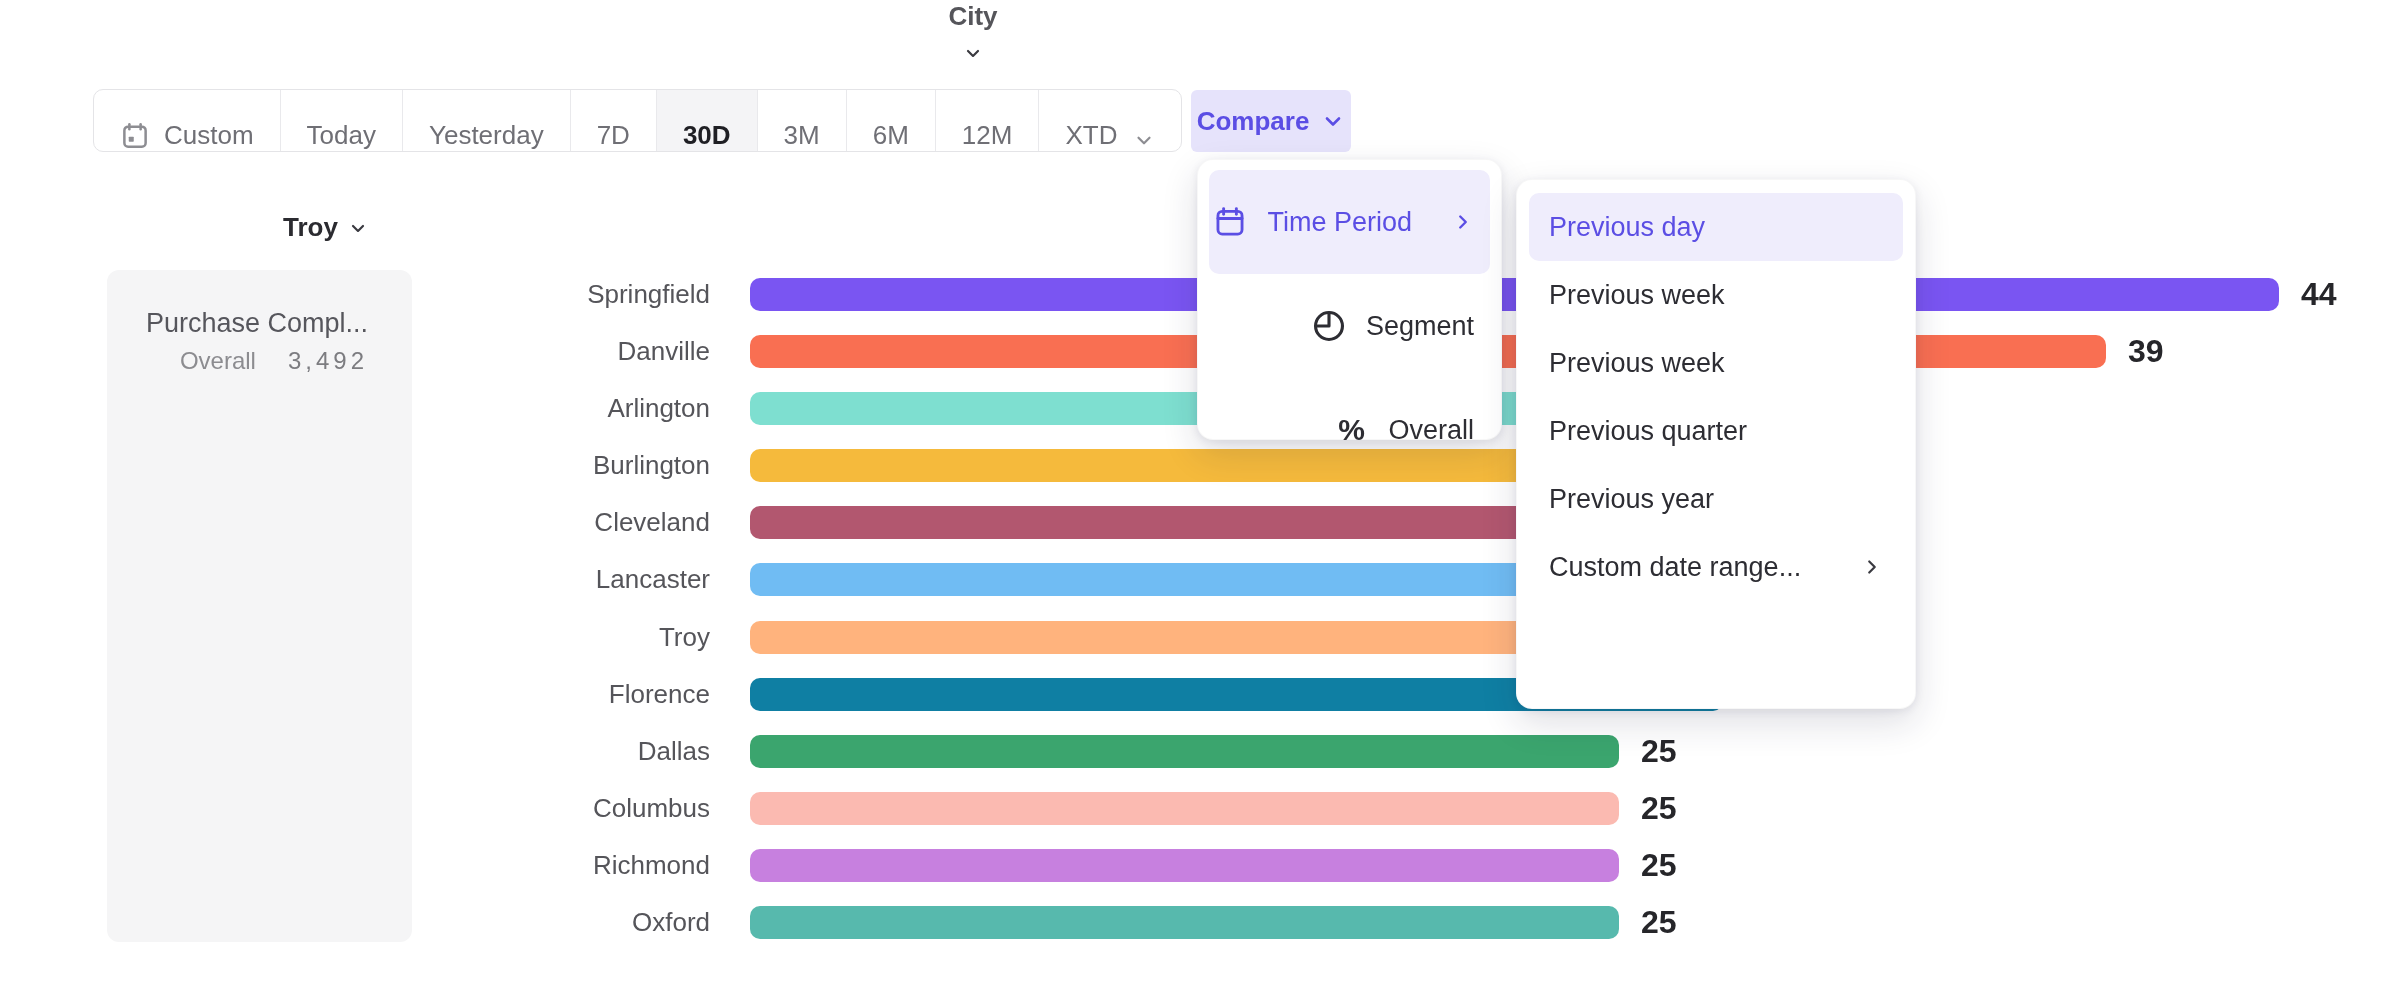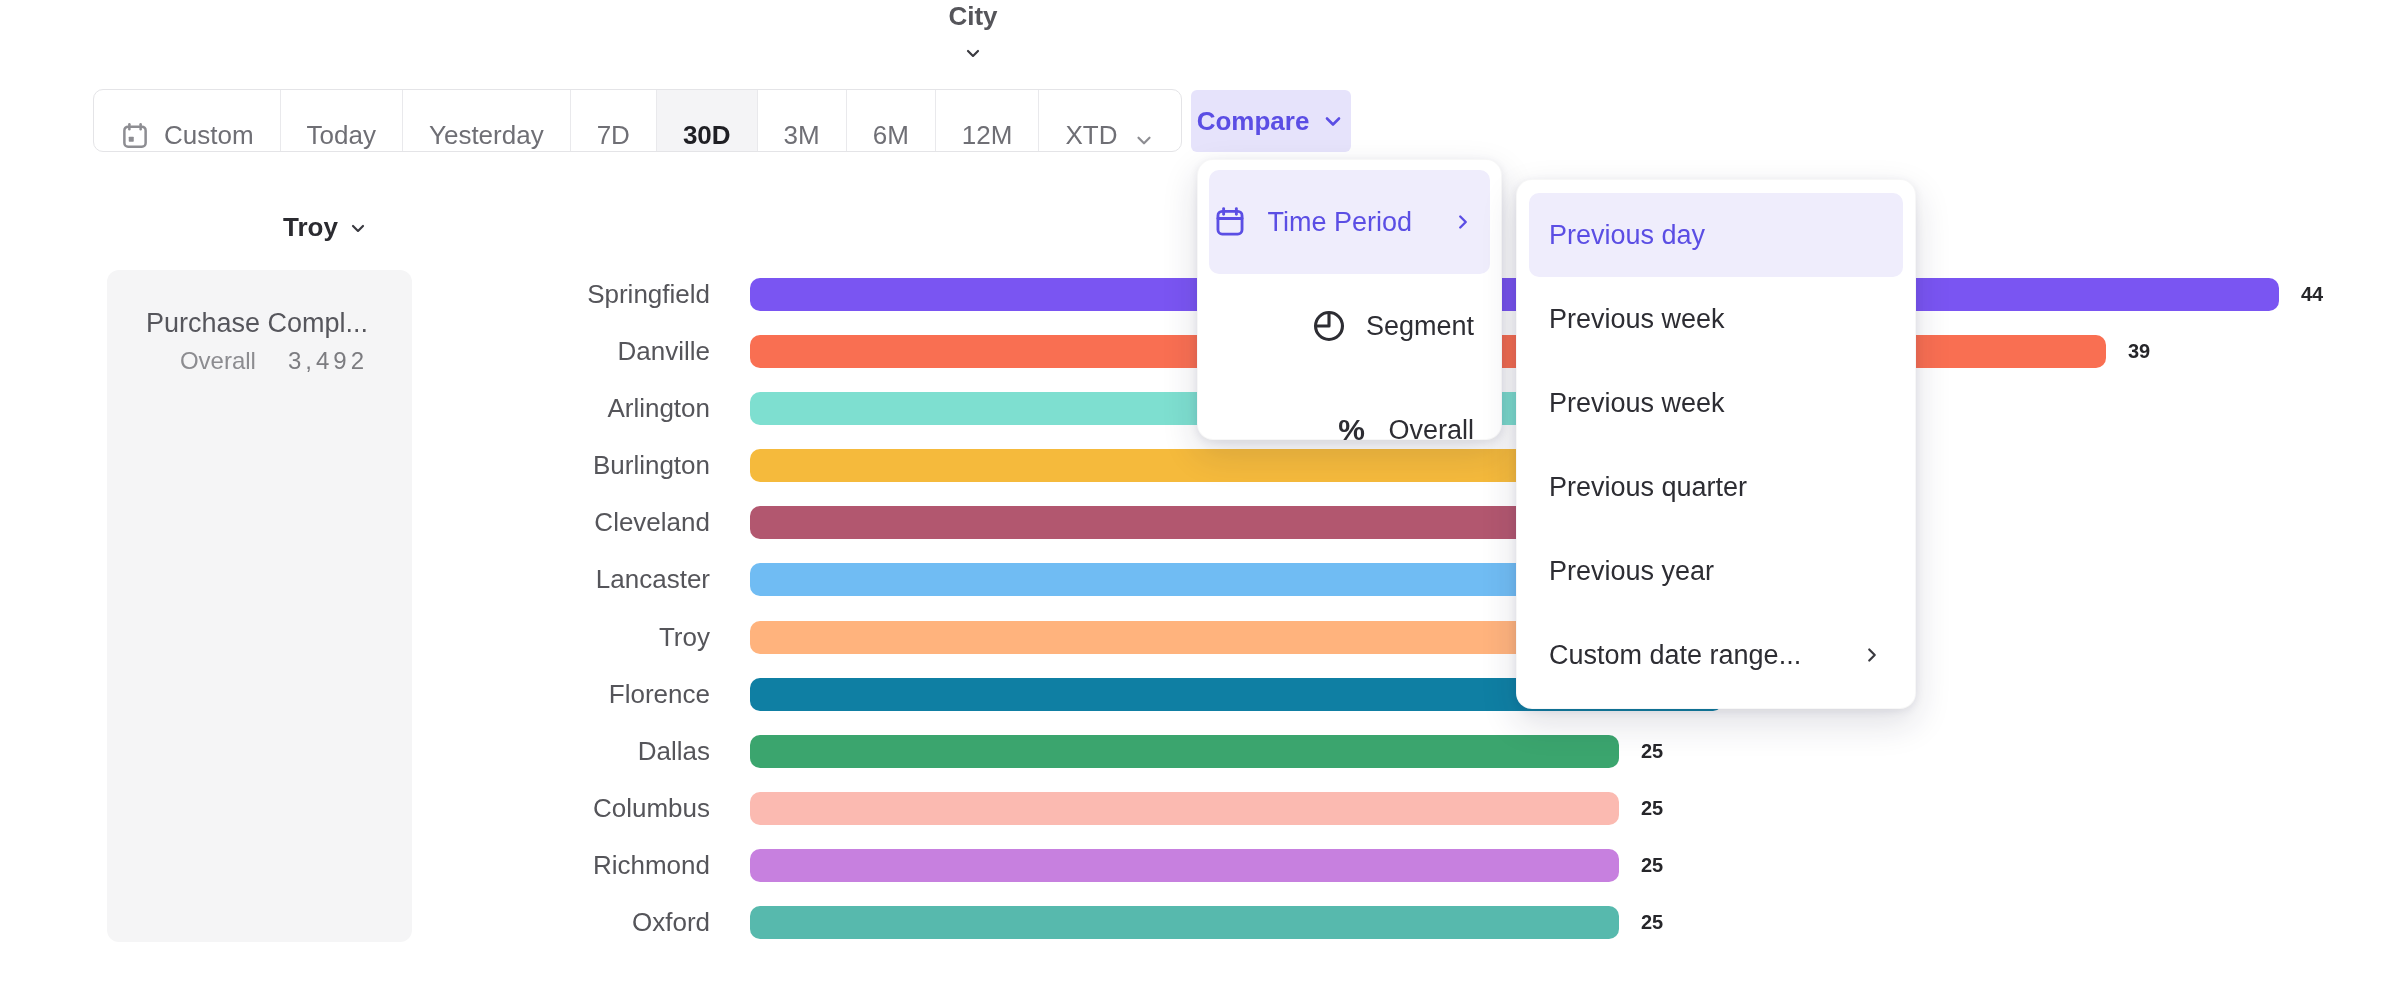--- a/index.html
+++ b/index.html
@@ -36,32 +36,32 @@
   .event-name{font-size:27px;color:#56565c;line-height:34px;}
   .event-overall{margin-top:6px;font-size:24px;color:#8c8c90;line-height:30px;}
   .event-overall .num{margin-left:32px;color:#7c7c80;letter-spacing:4px;}
 
   
   #chart{position:absolute;left:0;top:0;width:2394px;height:1004px;z-index:1;}
   .crow{position:absolute;left:0;height:33px;width:2394px;}
   .city{position:absolute;left:0;top:0;width:710px;height:33px;line-height:33px;text-align:right;
         font-size:26px;color:#55555a;flex-direction:column;}
   .bar{position:absolute;left:750px;top:0;height:33px;border-radius:10px;cursor:pointer;}
-  .val{position:absolute;top:0;height:33px;line-height:33px;font-size:20px;font-weight:700;color:#26262a;}
+  .val{position:absolute;top:0;height:33px;line-height:33px;font-size:32px;font-weight:700;color:#26262a;}
 
   
   .menu{position:absolute;background:#fff;border-radius:16px;box-sizing:border-box;
         box-shadow:0 14px 36px rgba(28,25,64,.14),0 2px 8px rgba(28,25,64,.08);
         border:1px solid rgba(0,0,0,.03);}
   .menu1{left:1197px;top:159px;width:305px;height:281px;padding:10px 11px;z-index:20;}
   .menu2{left:1516px;top:179px;width:400px;height:530px;padding:13px 12px;z-index:21;}
   .mi{display:flex;align-items:center;gap:20px;border-radius:10px;font-size:27px;color:#2d2d33;
       cursor:pointer;box-sizing:border-box;}
   .menu1 .mi{height:104px;padding:0 16px;justify-content:flex-end;}
-  .menu2 .mi{height:84px;padding:16px 20px;}
+  .menu2 .mi{height:68px;padding:16px 20px;}
   .mi.hl{background:#efedfc;color:#5b4ee4;font-weight:500;}
   .mi .grow{flex:1;}
   .mi .lbl{white-space:nowrap;}
   .pct{font-size:30px;font-weight:600;color:#2d2d33;width:34px;text-align:center;}
 
   svg{display:block;flex:none;}
 </style>
 </head>
 <body>
 

